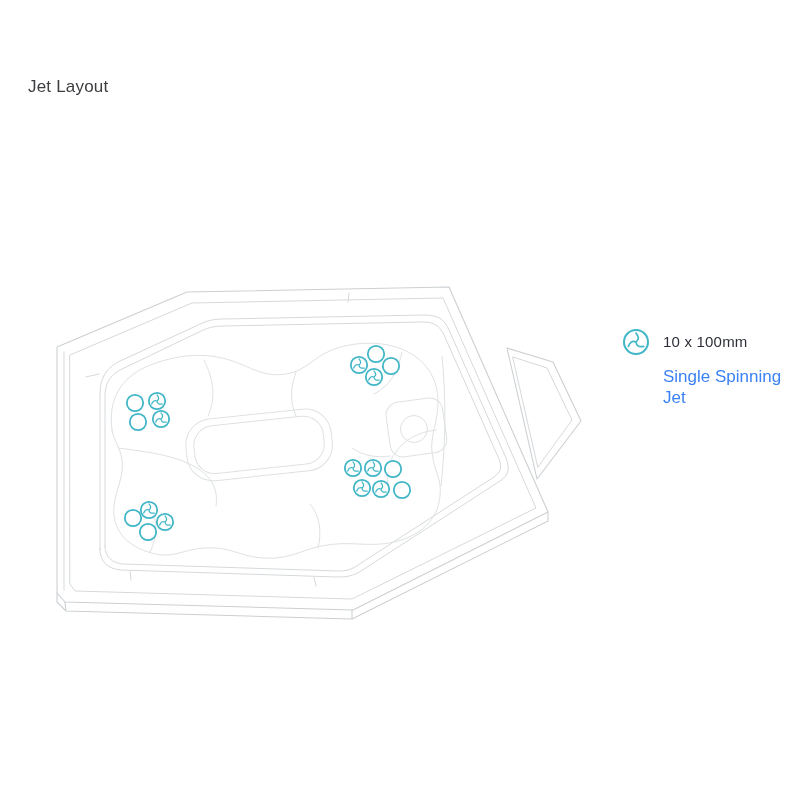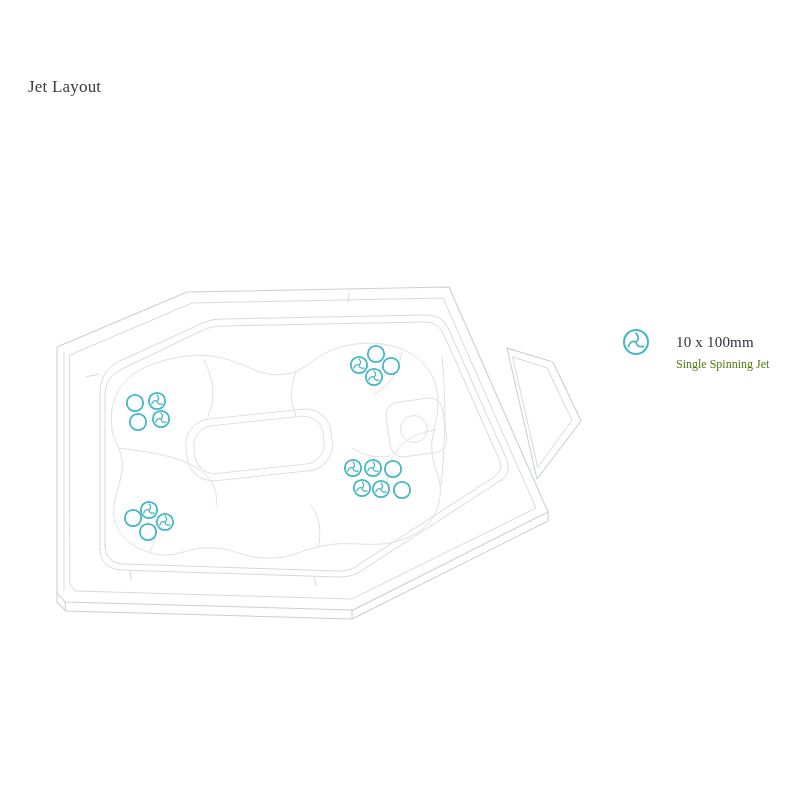--- a/index.html
+++ b/index.html
@@ -1,36 +1,36 @@
 <!DOCTYPE html>
 <html><head>
 <meta charset="utf-8">
 <style>
   html,body{margin:0;padding:0;background:#ffffff;}
   .page{
     position:relative;width:800px;height:800px;background:#ffffff;overflow:hidden;
-    font-family:Liberation Serif, serif;
+    font-family:Liberation Sans, sans-serif;
   }
   .section-title{
     position:absolute;left:28px;top:77px;
     font-size:17px;font-weight:500;color:#3b3d40;letter-spacing:.2px;
   }
   svg.diagram{position:absolute;left:0;top:0;width:800px;height:800px;}
   
   .ln1{fill:none;stroke:#ccd0d3;stroke-width:1.1;stroke-linejoin:round;stroke-linecap:round;}
   .ln2{fill:none;stroke:#d6d9db;stroke-width:1;stroke-linejoin:round;stroke-linecap:round;}
   .ln3{fill:none;stroke:#dee1e3;stroke-width:1;stroke-linejoin:round;stroke-linecap:round;}
   
   .legend{position:absolute;left:622px;top:328px;width:178px;}
-  .legend-item{display:flex;gap:26px;align-items:flex-start;}
+  .legend-item{display:flex;gap:13px;align-items:flex-start;}
   .legend-item + .legend-item{margin-top:9px;}
   .legend-icon{width:28px;height:28px;flex:none;display:block;}
   .legend-text{display:flex;flex-direction:column;}
   .legend-value{font-size:15px;font-weight:500;color:#2d3038;letter-spacing:.2px;line-height:20px;margin-top:4px;}
-  .legend-caption{font-size:12px;font-weight:400;color:#4d7c0f;line-height:21px;margin-top:2px;}
+  .legend-caption{font-size:17px;font-weight:400;color:#3b82f6;line-height:21px;margin-top:14px;}
 </style>
 </head>
 <body>
 
 <div class="page">
 
   <div class="section-title">Jet Layout</div>
 
   <svg class="diagram" viewBox="0 0 800 800" aria-hidden="true">
 

